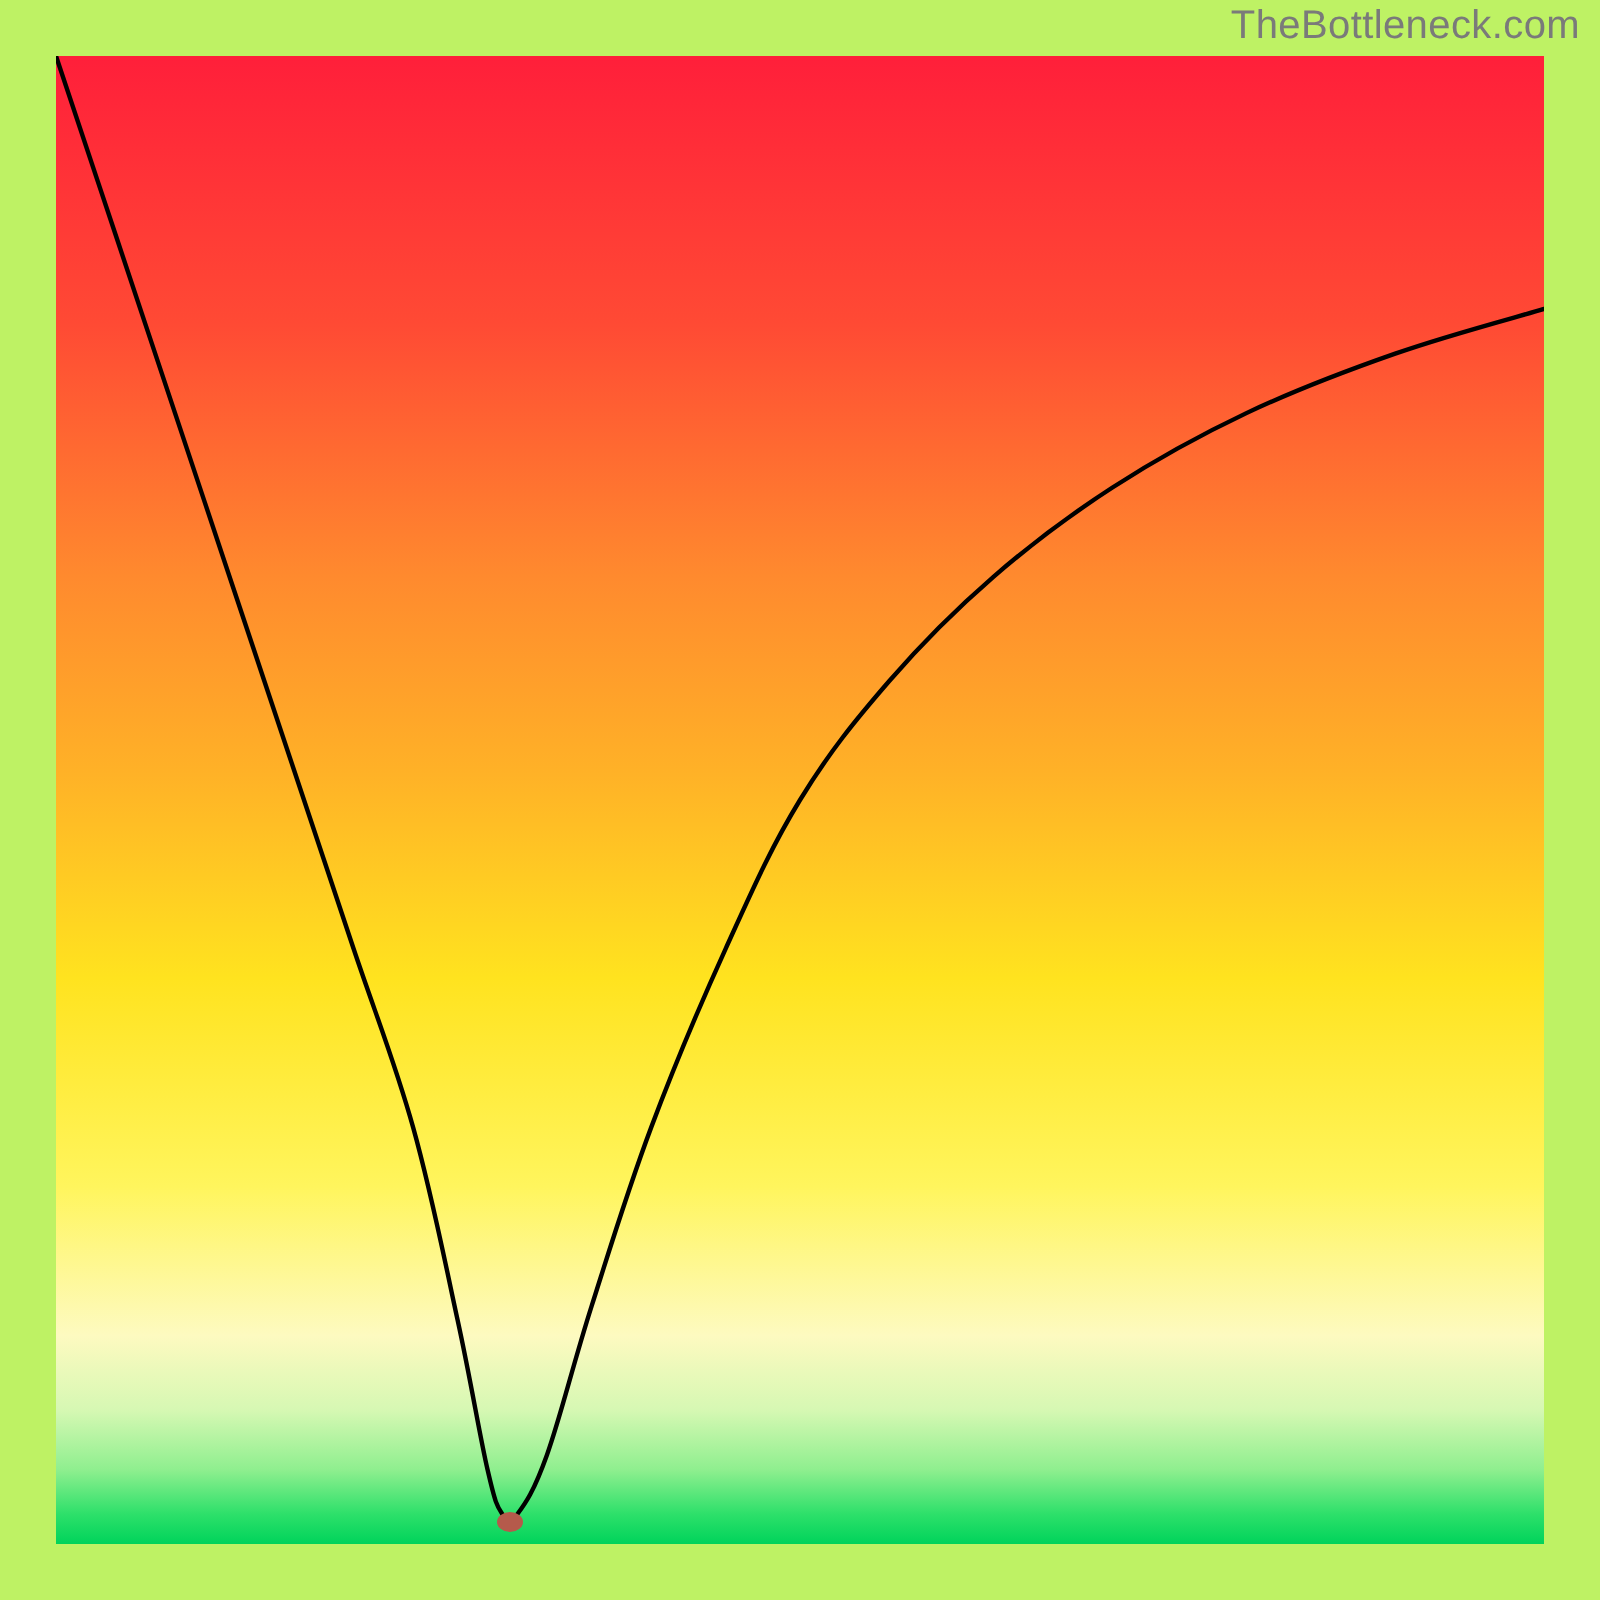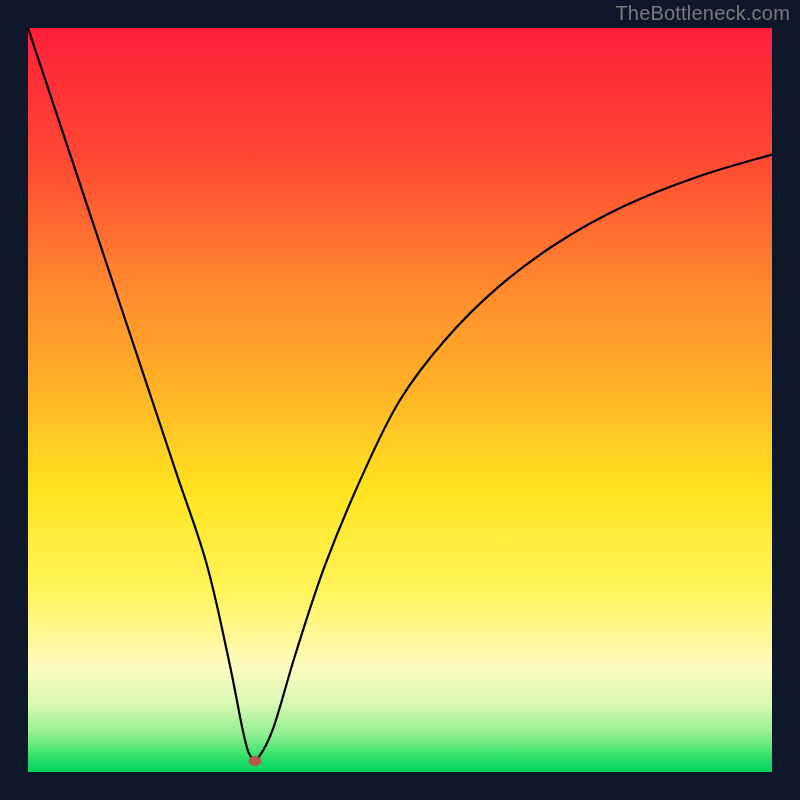--- a/index.html
+++ b/index.html
@@ -8,21 +8,21 @@
     width: 800px;
     height: 800px;
     background: #000;
     font-family: Arial, Helvetica, sans-serif;
     overflow: hidden;
   }
   .frame {
     position: relative;
     width: 800px;
     height: 800px;
-    background: #0f172a;
+    background: #bef264;
   }
   .source-label {
     position: absolute;
     top: 2px;
     right: 10px;
     color: #7a7a7a;
     font-size: 20px;
     font-weight: 400;
     letter-spacing: 0.2px;
     z-index: 3;

